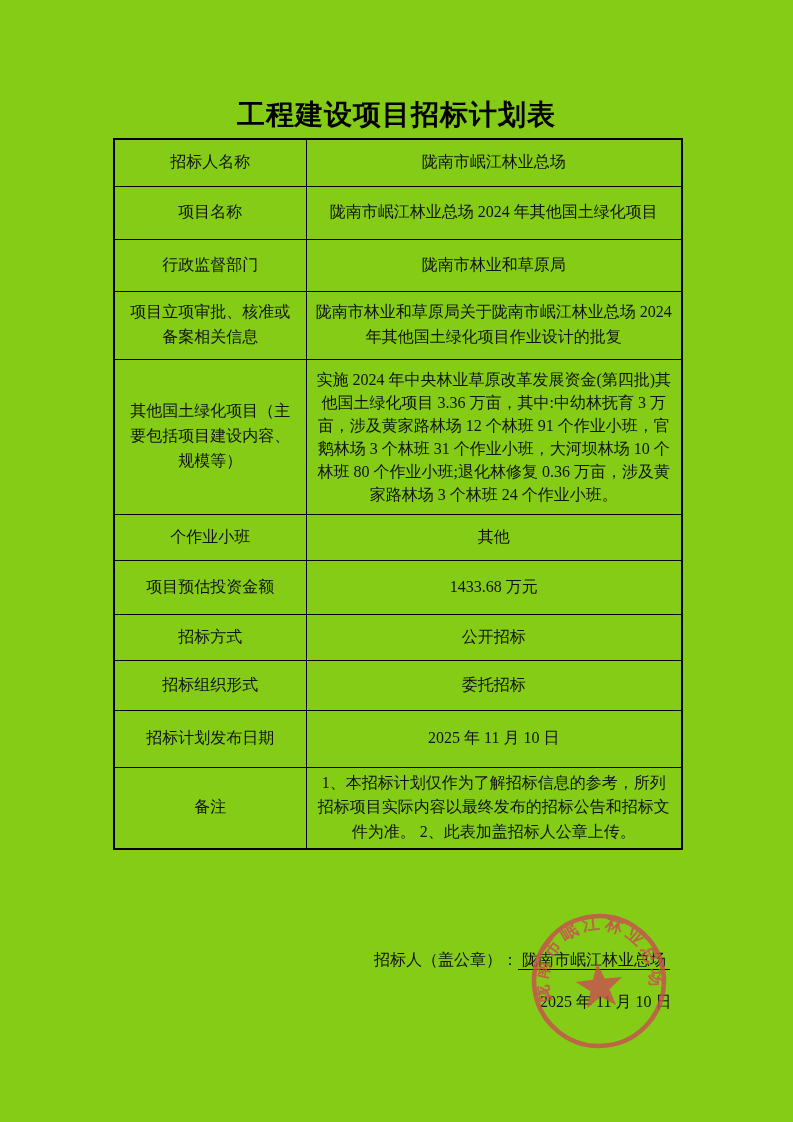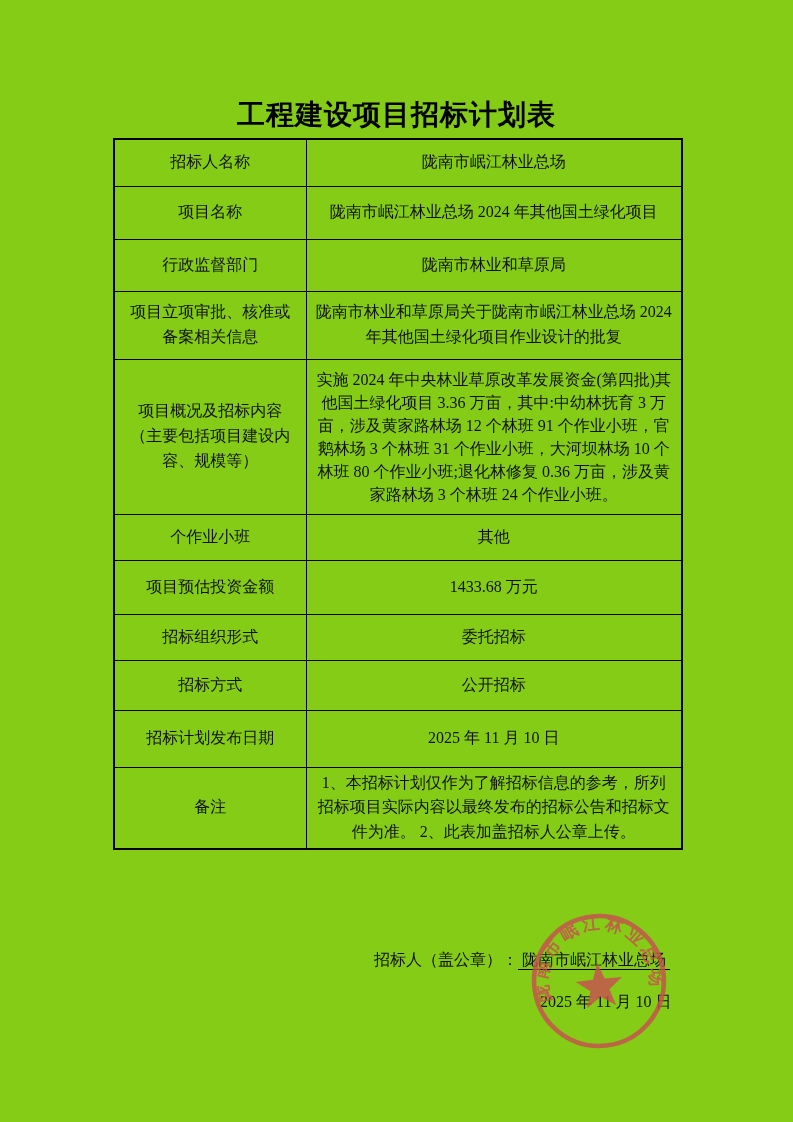--- a/index.html
+++ b/index.html
@@ -143,38 +143,38 @@
       </tr>
       <tr>
         <td class="cell-label">行政监督部门</td>
         <td class="cell-value">陇南市林业和草原局</td>
       </tr>
       <tr>
         <td class="cell-label">项目立项审批、核准或备案相关信息</td>
         <td class="cell-value">陇南市林业和草原局关于陇南市岷江林业总场 2024 年其他国土绿化项目作业设计的批复</td>
       </tr>
       <tr>
-        <td class="cell-label">项目概况及招标内容（主要包括项目建设内容、规模等）</td>
+        <td class="cell-label">其他国土绿化项目（主要包括项目建设内容、规模等）</td>
         <td class="cell-value">实施 2024 年中央林业草原改革发展资金(第四批)其他国土绿化项目 3.36 万亩，其中:中幼林抚育 3 万亩，涉及黄家路林场 12 个林班 91 个作业小班，官鹅林场 3 个林班 31 个作业小班，大河坝林场 10 个林班 80 个作业小班;退化林修复 0.36 万亩，涉及黄家路林场 3 个林班 24 个作业小班。</td>
       </tr>
       <tr>
         <td class="cell-label">个作业小班</td>
         <td class="cell-value">其他</td>
       </tr>
       <tr>
         <td class="cell-label">项目预估投资金额</td>
         <td class="cell-value">1433.68 万元</td>
       </tr>
       <tr>
+        <td class="cell-label">招标方式</td>
+        <td class="cell-value">公开招标</td>
+      </tr>
+      <tr>
         <td class="cell-label">招标组织形式</td>
         <td class="cell-value">委托招标</td>
-      </tr>
-      <tr>
-        <td class="cell-label">招标方式</td>
-        <td class="cell-value">公开招标</td>
       </tr>
       <tr>
         <td class="cell-label">招标计划发布日期</td>
         <td class="cell-value">2025 年 11 月 10 日</td>
       </tr>
       <tr>
         <td class="cell-label">备注</td>
         <td class="cell-value">1、本招标计划仅作为了解招标信息的参考，所列招标项目实际内容以最终发布的招标公告和招标文件为准。
 2、此表加盖招标人公章上传。</td>
       </tr>

